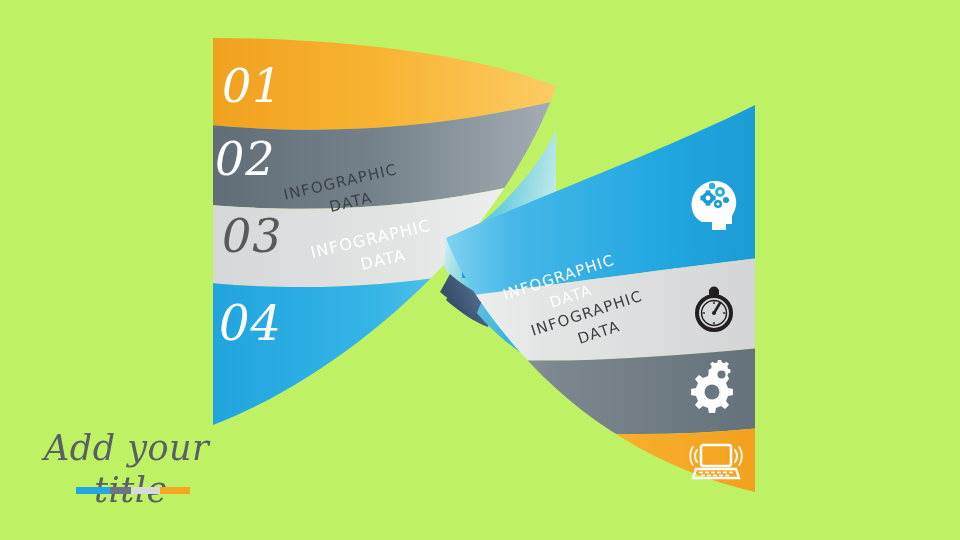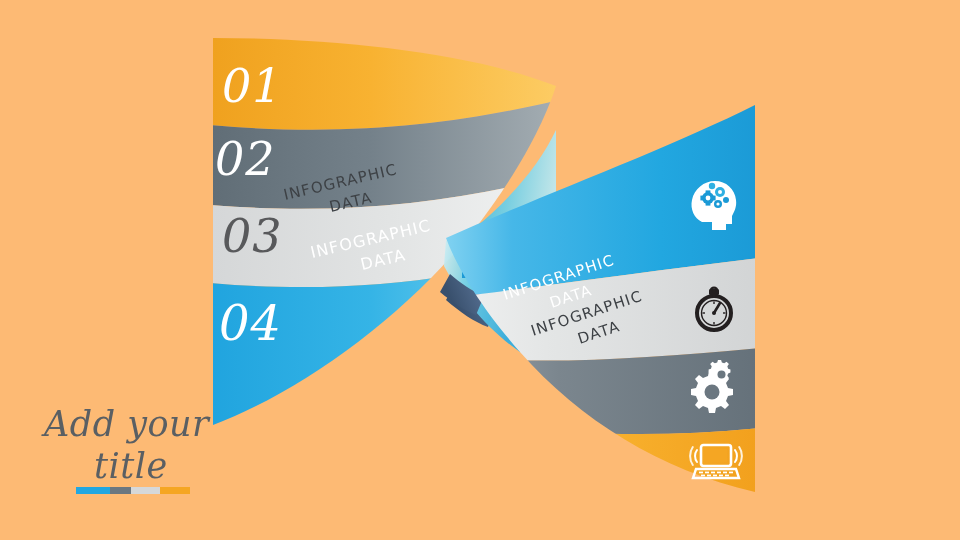--- a/index.html
+++ b/index.html
@@ -10,34 +10,34 @@
   body {
     width: 960px;
     height: 540px;
     overflow: hidden;
     font-family: "Liberation Sans", sans-serif;
   }
   #slide {
     position: relative;
     width: 960px;
     height: 540px;
-    background: #fdba74;
+    background: #bef264;
   }
   #artboard {
     position: absolute;
     left: 0;
     top: 0;
     width: 960px;
     height: 540px;
   }
   
   #title-block {
     position: absolute;
     left: 36px;
-    top: 406px;
+    top: 430px;
     width: 260px;
     height: 100px;
   }
   .title-line {
     font-family: "DejaVu Serif", serif;
     font-style: italic;
     font-size: 35px;
     color: #5a5f63;
     letter-spacing: 0.5px;
     line-height: 1.05;

